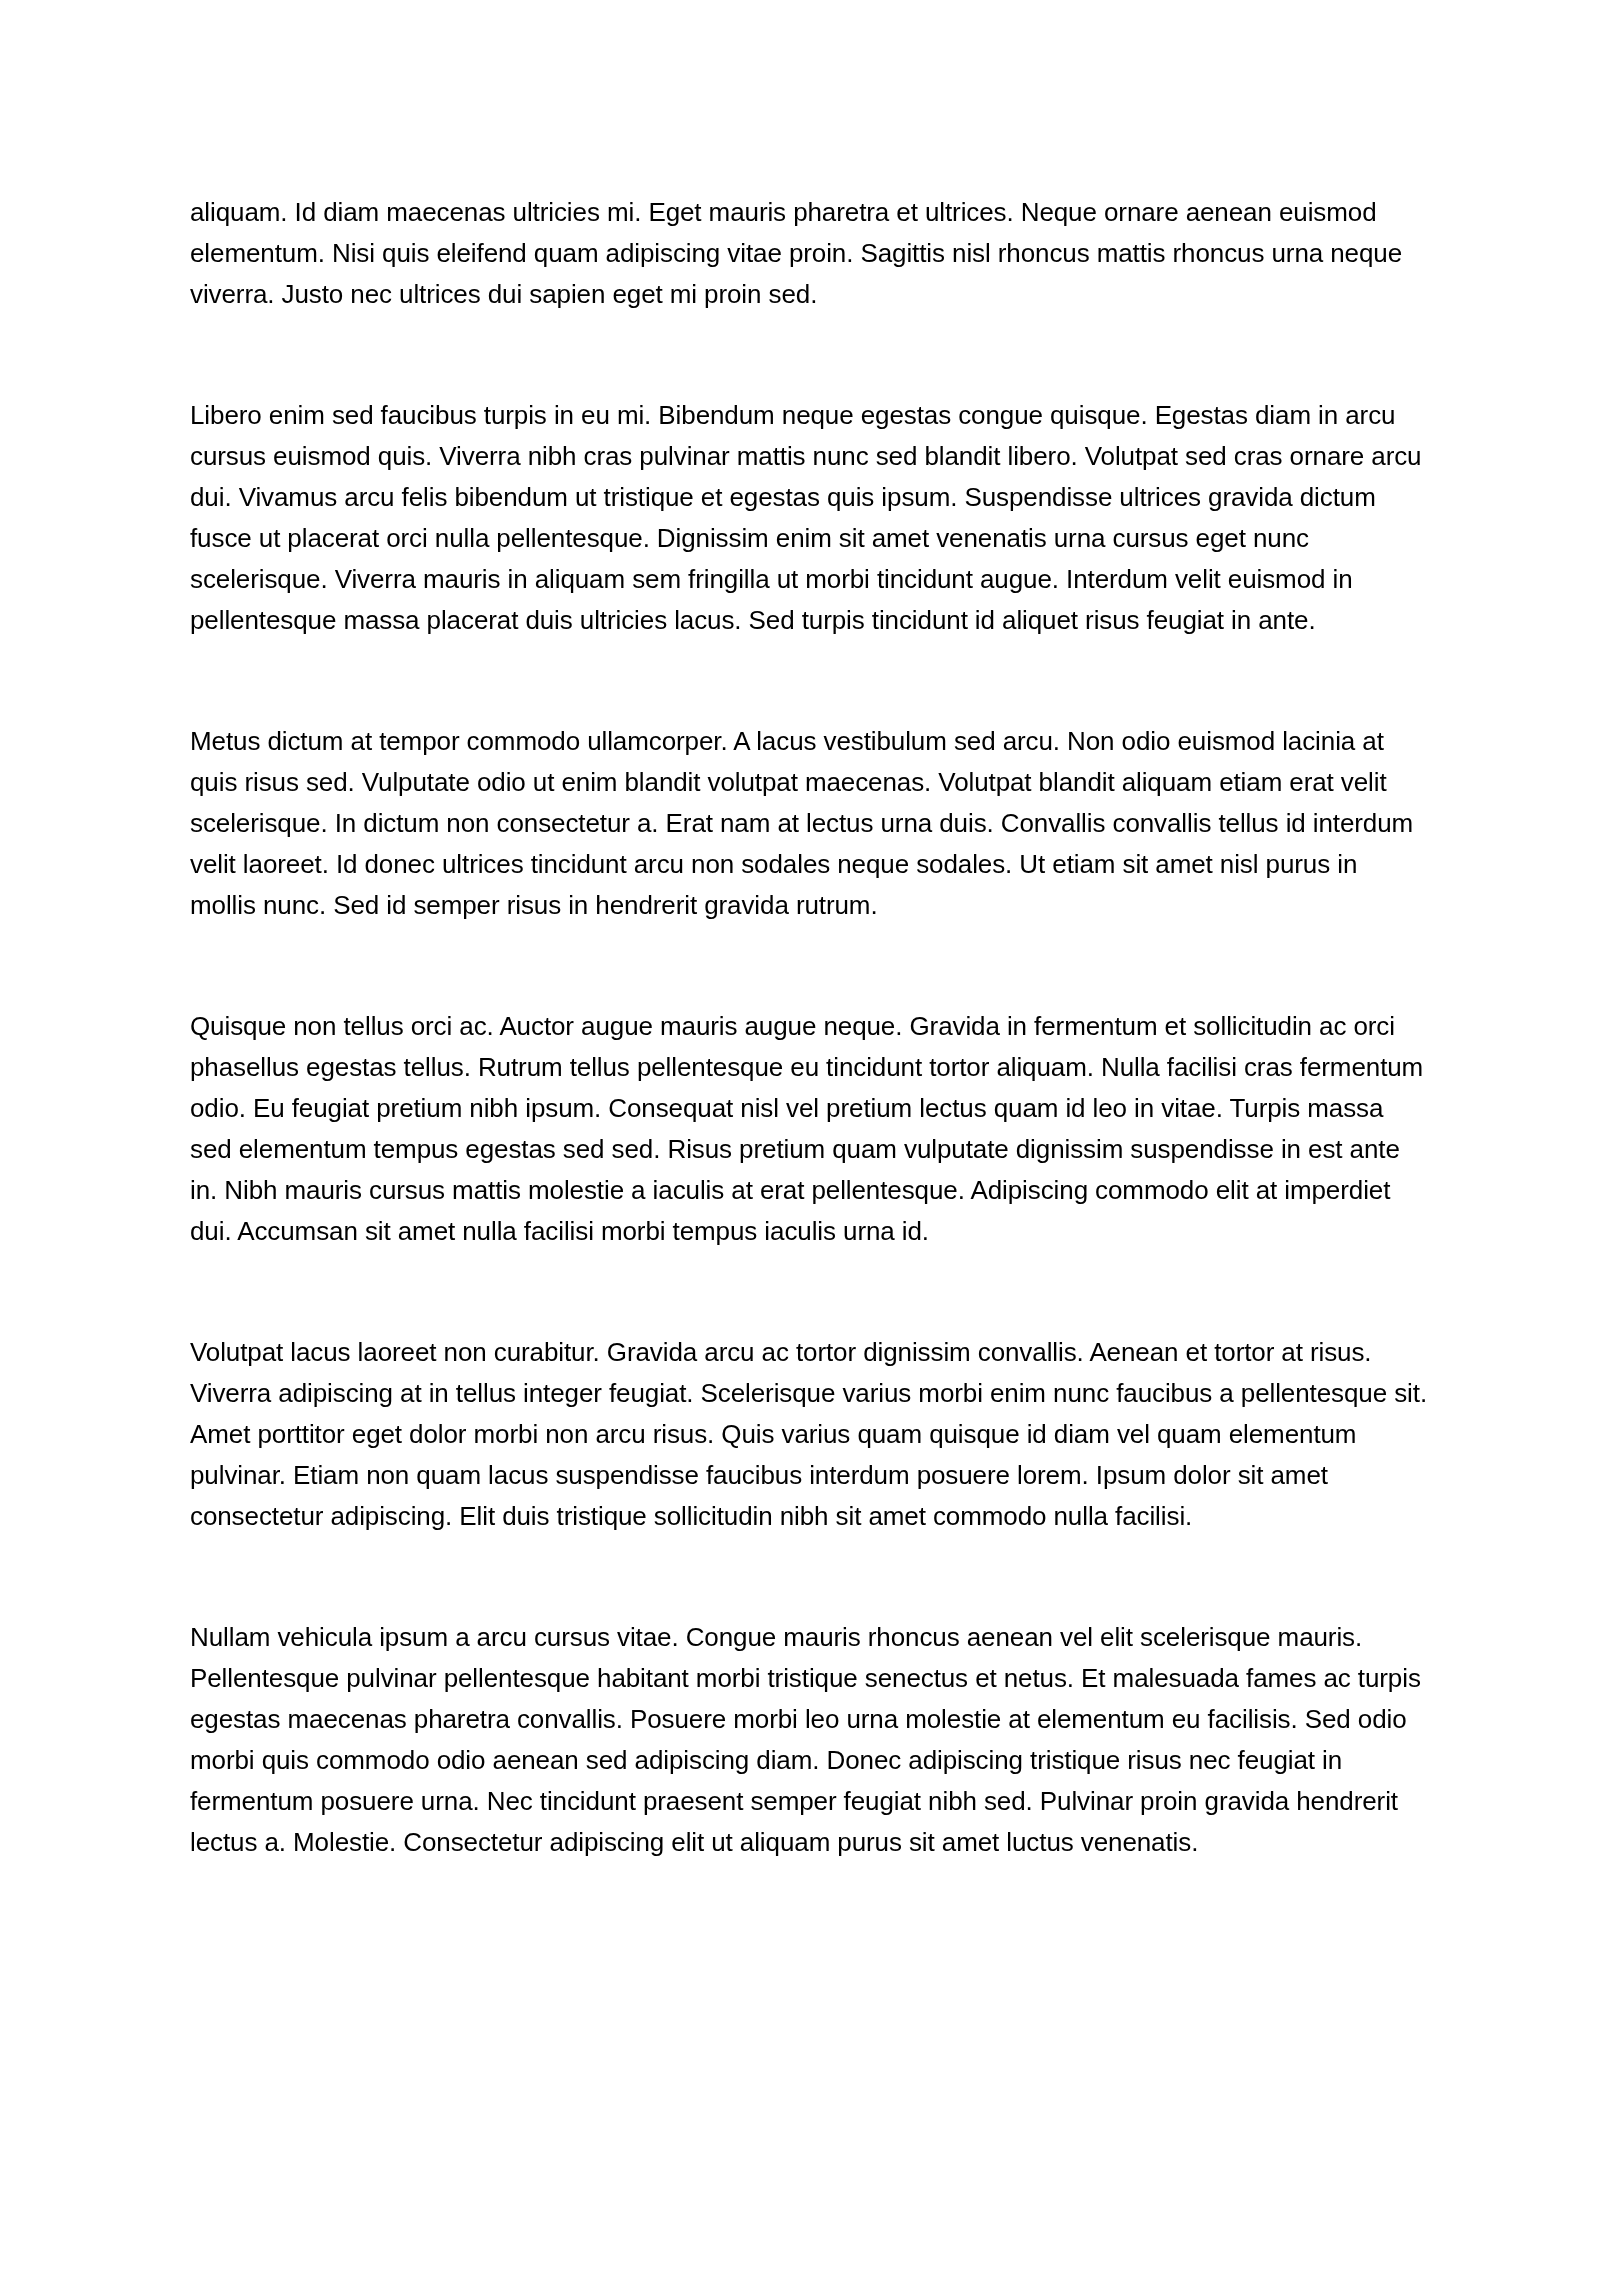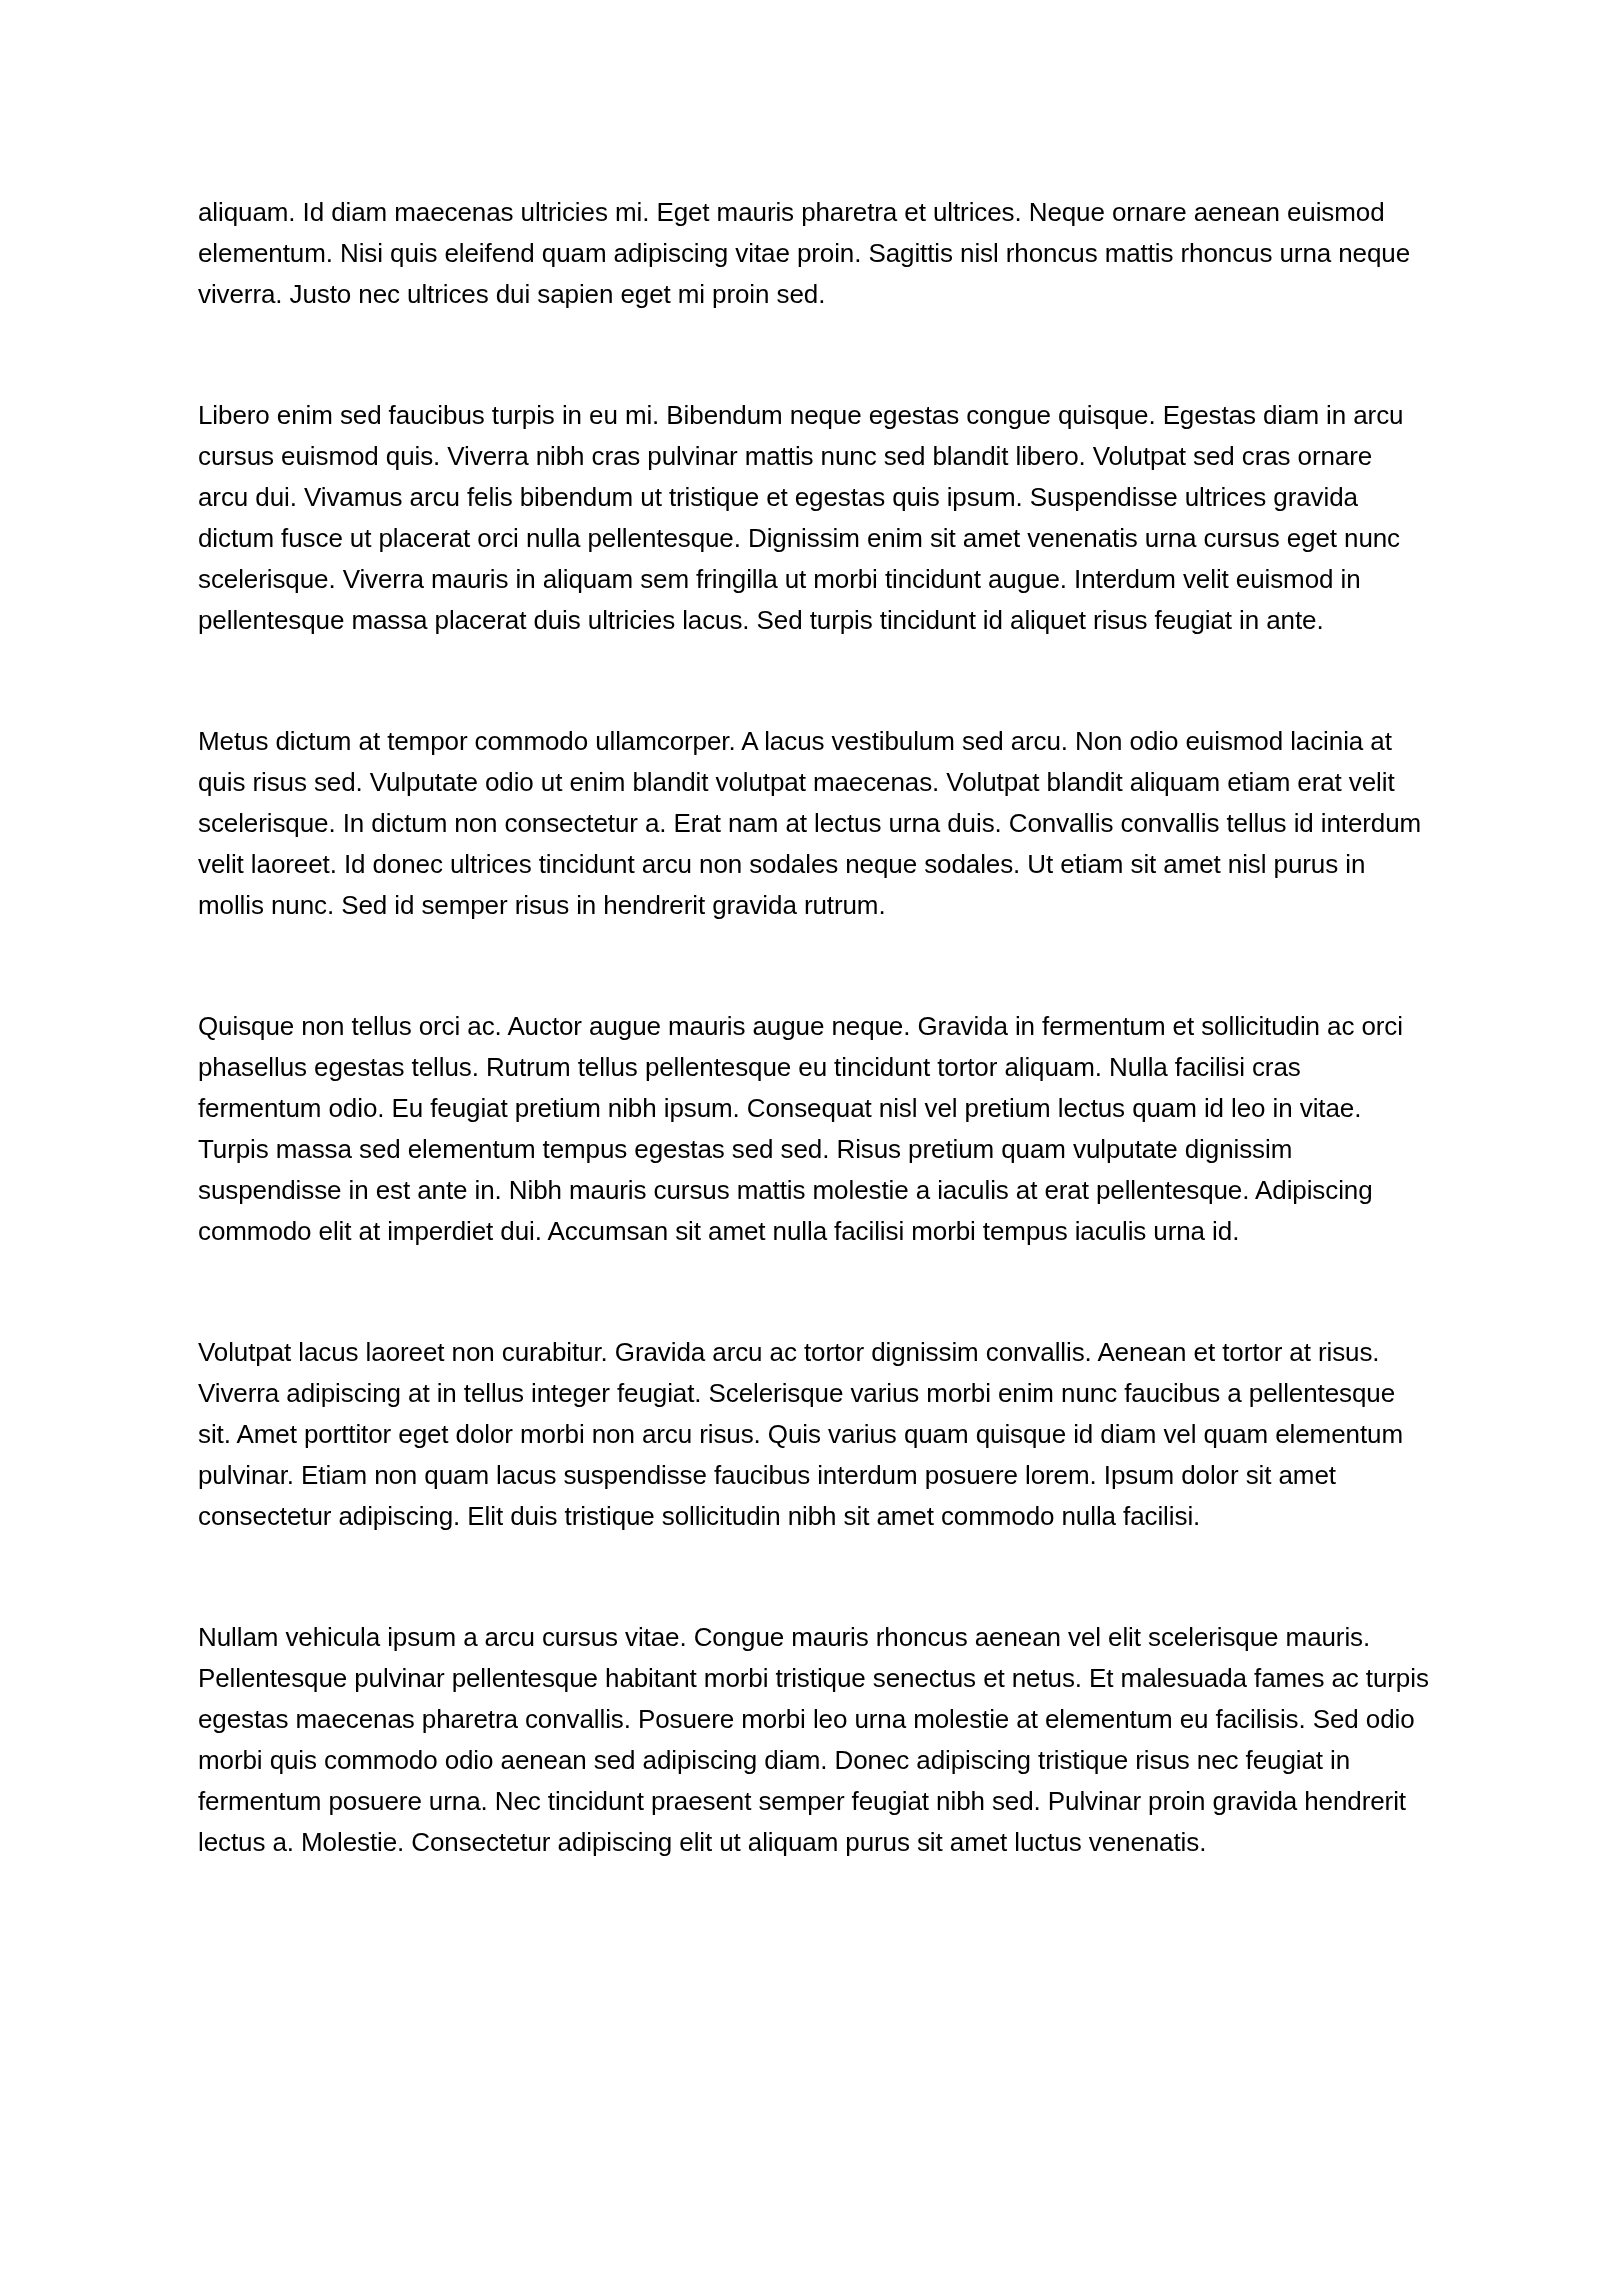--- a/index.html
+++ b/index.html
@@ -11,21 +11,21 @@
     position: relative;
     width: 1623px;
     height: 2295px;
     margin: 0 auto;
     background: #ffffff;
     box-sizing: border-box;
     padding: 192px 194px 0 186px;
     overflow: hidden;
   }
   .para {
-    margin: 0 0 80px 12px;
+    margin: 0 0 80px 4px;
     font-family: "Liberation Sans", sans-serif;
     font-size: 26px;
     line-height: 41px;
     letter-spacing: -0.1px;
     color: #000000;
     text-align: left;
   }
 </style>
 </head>
 <body>

